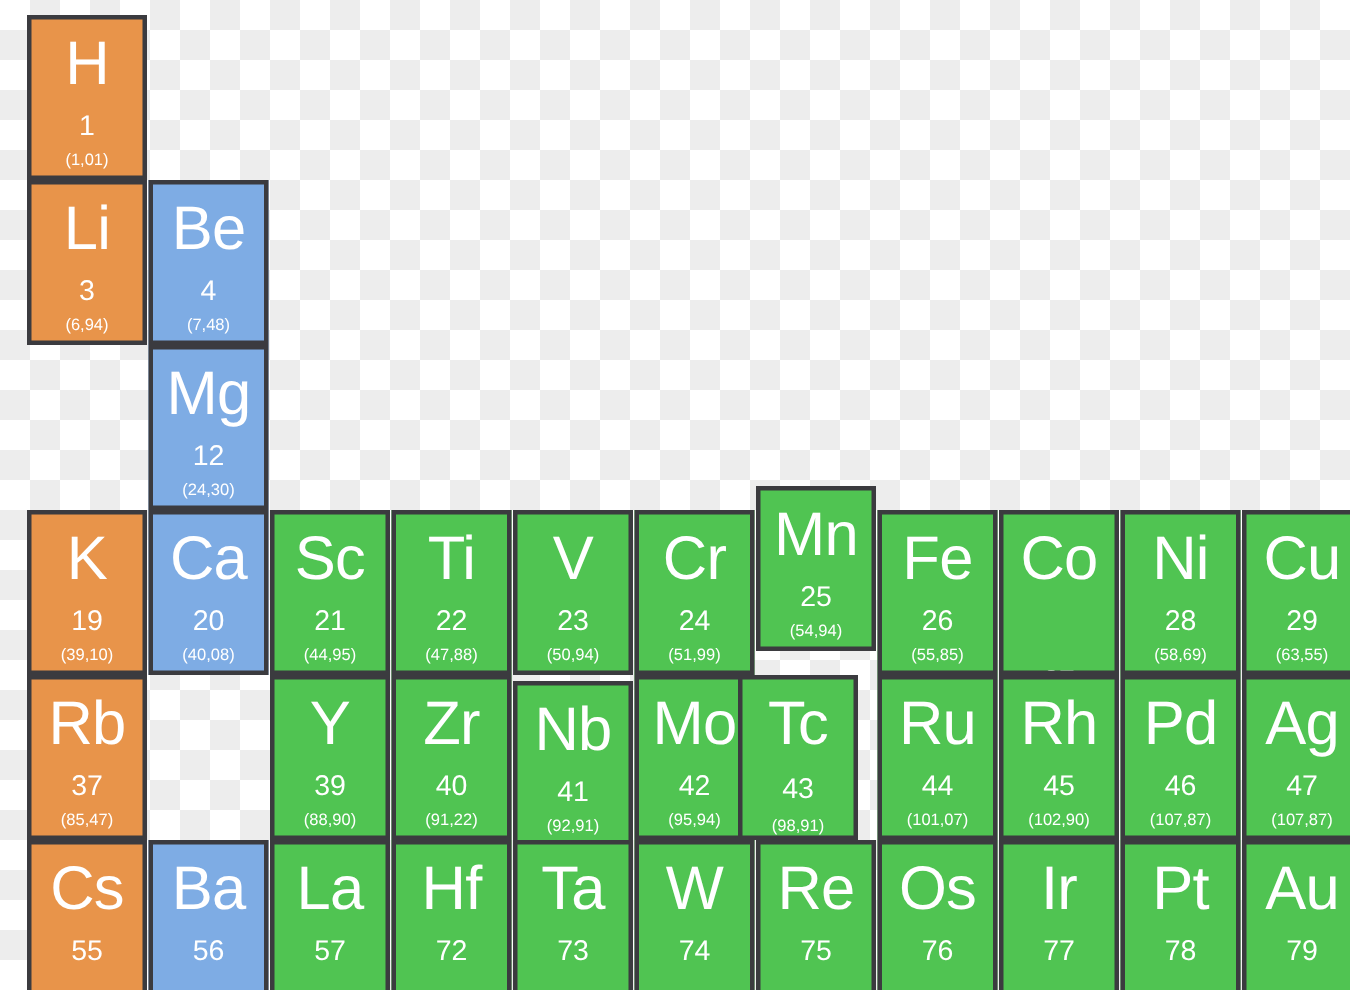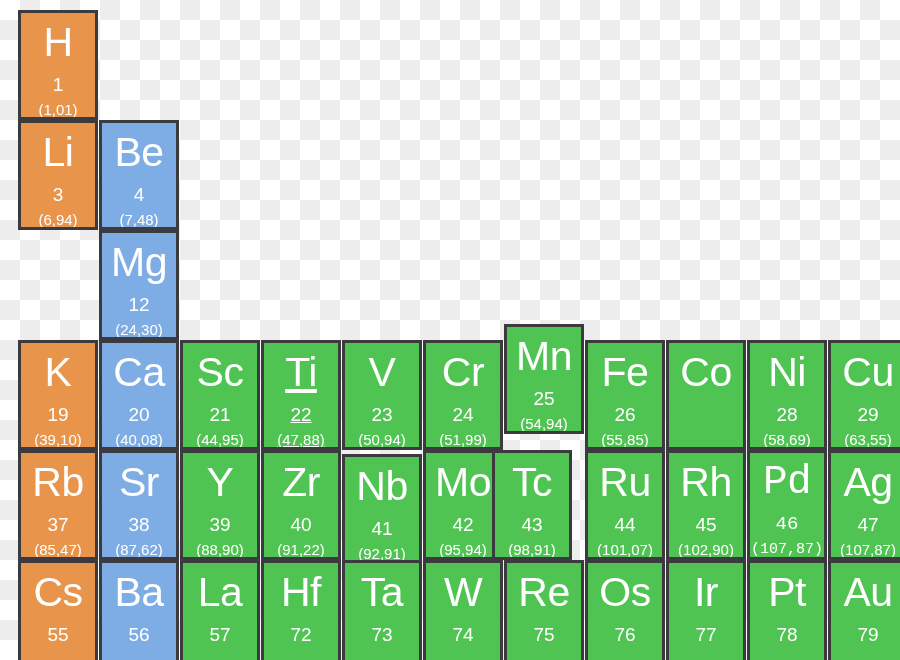--- a/index.html
+++ b/index.html
@@ -50,21 +50,21 @@
     letter-spacing: -0.5px;
     white-space: nowrap;
   }
   .el .num {
     font-size: 19px;
     line-height: 1;
     margin-top: 12px;
     white-space: nowrap;
   }
   .el .mass {
-    font-size: 15px;
+    font-size: 11px;
     line-height: 1;
     margin-top: 8px;
     white-space: nowrap;
   }
 
   .cat-alkali   { background-color: #e8944a; }
   .cat-alkaline { background-color: #7eace4; }
   .cat-transition { background-color: #50c452; }
 </style>
 </head>
@@ -99,21 +99,21 @@
     <div class="el cat-alkaline" style="left: 99px; top: 340px;">
       <div class="sym">Ca</div>
       <div class="num">20</div>
       <div class="mass">(40,08)</div>
     </div>
     <div class="el cat-transition" style="left: 180px; top: 340px;">
       <div class="sym">Sc</div>
       <div class="num">21</div>
       <div class="mass">(44,95)</div>
     </div>
-    <div class="el cat-transition" style="left: 261px; top: 340px; text-decoration: underline;">
+    <div class="el cat-transition" style="left: 261px; top: 340px;">
       <div class="sym">Ti</div>
       <div class="num">22</div>
       <div class="mass">(47,88)</div>
     </div>
     <div class="el cat-transition" style="left: 342px; top: 340px;">
       <div class="sym">V</div>
       <div class="num">23</div>
       <div class="mass">(50,94)</div>
     </div>
     <div class="el cat-transition" style="left: 423px; top: 340px;">
@@ -144,25 +144,20 @@
     <div class="el cat-transition" style="left: 828px; top: 340px;">
       <div class="sym">Cu</div>
       <div class="num">29</div>
       <div class="mass">(63,55)</div>
     </div>
     <div class="el cat-alkali" style="left: 18px; top: 450px;">
       <div class="sym">Rb</div>
       <div class="num">37</div>
       <div class="mass">(85,47)</div>
     </div>
-    <div class="el cat-alkaline" style="left: 99px; top: 450px;">
-      <div class="sym">Sr</div>
-      <div class="num">38</div>
-      <div class="mass">(87,62)</div>
-    </div>
     <div class="el cat-transition" style="left: 180px; top: 450px;">
       <div class="sym">Y</div>
       <div class="num">39</div>
       <div class="mass">(88,90)</div>
     </div>
     <div class="el cat-transition" style="left: 261px; top: 450px;">
       <div class="sym">Zr</div>
       <div class="num">40</div>
       <div class="mass">(91,22)</div>
     </div>
@@ -184,21 +179,21 @@
     <div class="el cat-transition" style="left: 585px; top: 450px;">
       <div class="sym">Ru</div>
       <div class="num">44</div>
       <div class="mass">(101,07)</div>
     </div>
     <div class="el cat-transition" style="left: 666px; top: 450px;">
       <div class="sym">Rh</div>
       <div class="num">45</div>
       <div class="mass">(102,90)</div>
     </div>
-    <div class="el cat-transition" style="left: 747px; top: 450px; font-family: Liberation Mono, monospace;">
+    <div class="el cat-transition" style="left: 747px; top: 450px;">
       <div class="sym">Pd</div>
       <div class="num">46</div>
       <div class="mass">(107,87)</div>
     </div>
     <div class="el cat-transition" style="left: 828px; top: 450px;">
       <div class="sym">Ag</div>
       <div class="num">47</div>
       <div class="mass">(107,87)</div>
     </div>
     <div class="el cat-alkali" style="left: 18px; top: 560px;">

